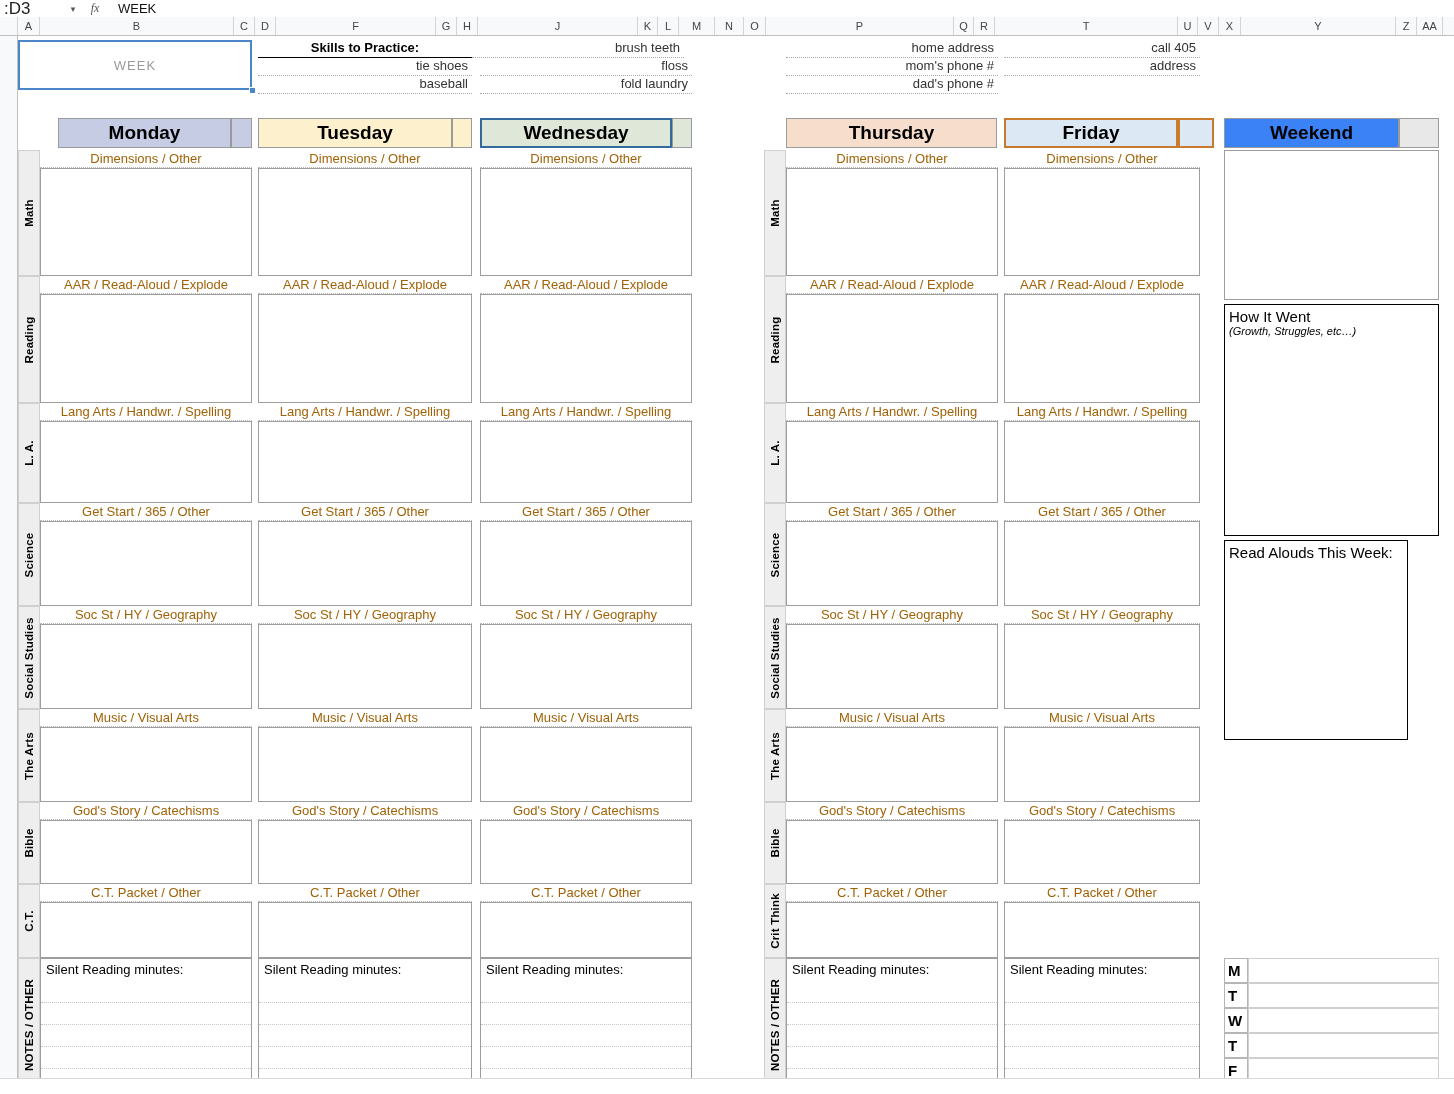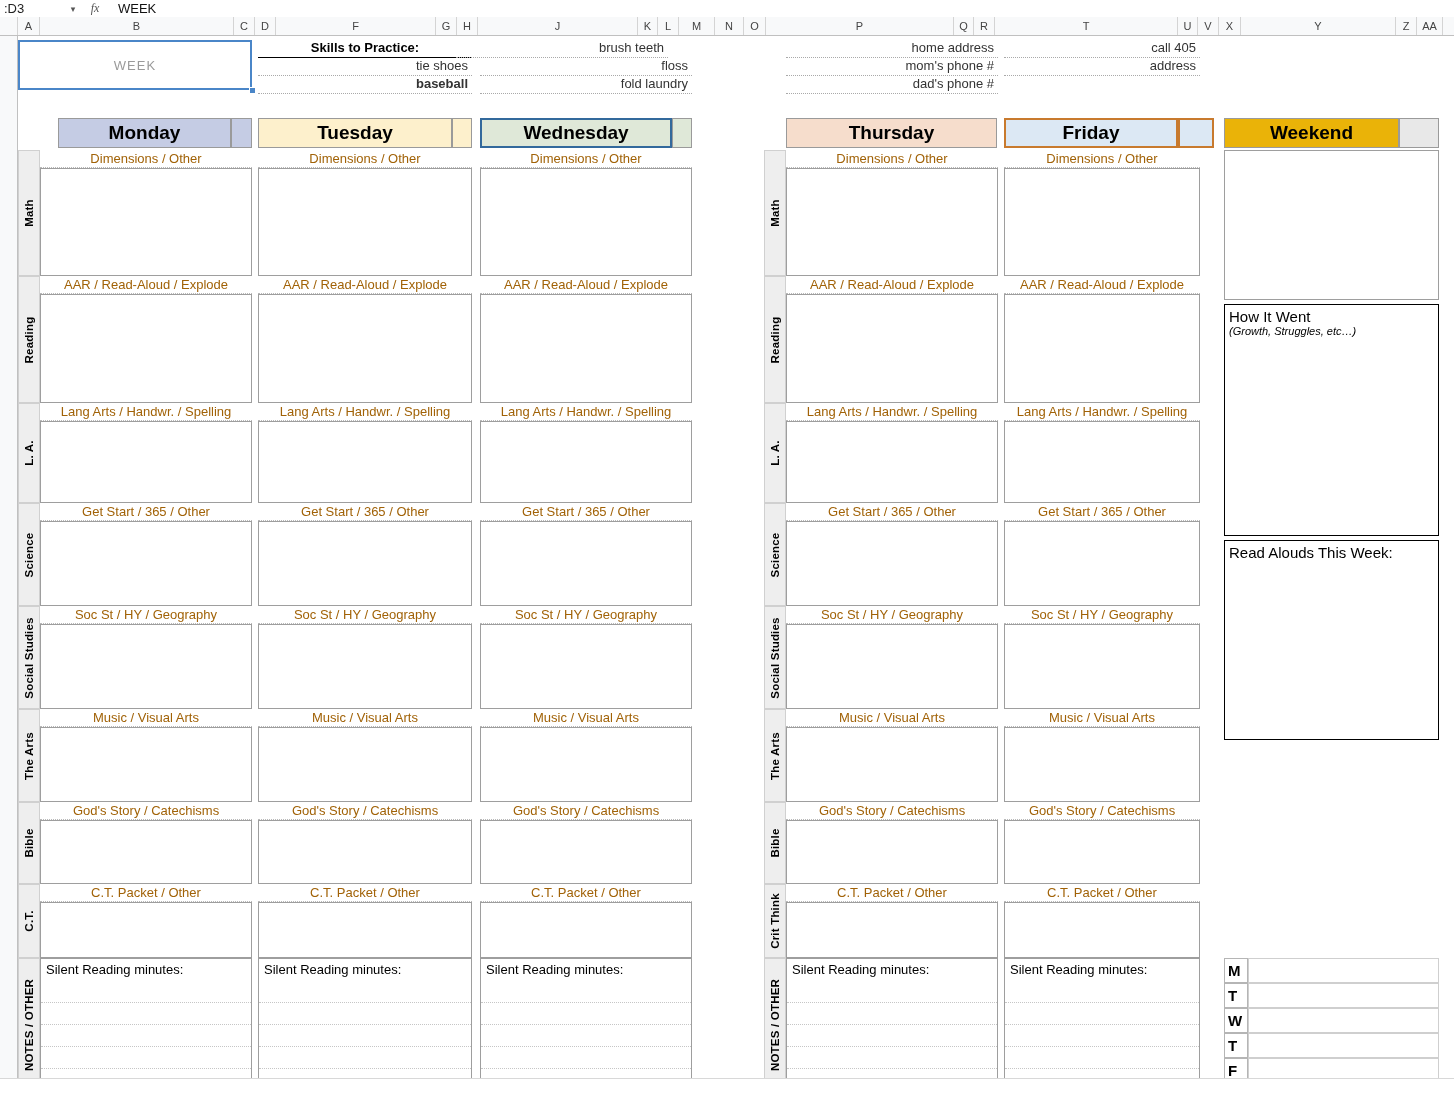--- a/index.html
+++ b/index.html
@@ -24,21 +24,21 @@
     display: flex;
     align-items: center;
     font-size: 13px;
     color: #222;
     overflow: hidden;
   }
   .namebox {
     width: 62px;
     padding-left: 4px;
     color: #222;
-    font-size: 13px;
+    font-size: 17px;
     white-space: nowrap;
   }
   .namebox-caret {
     width: 14px;
     text-align: center;
     color: #555;
     font-size: 9px;
   }
   .fx {
     width: 30px;
@@ -298,23 +298,23 @@
 
   <div class="row-gutter"></div>
 
   <div class="sheet">
 
     <div class="weekbox" style="left:0px; top:4px; width:234px; height:50px;">WEEK</div>
     <div class="weekbox-handle" style="left:231px; top:51px;"></div>
 
     <div class="skills-title" style="left:240px; top:4px; width:214px; height:18px;">Skills to Practice:</div>
     <div class="listline" style="left:240px; top:22px; width:214px; height:18px; padding-right:4px;">tie shoes</div>
-    <div class="listline" style="left:240px; top:40px; width:214px; height:18px; padding-right:4px;font-weight:bold;">baseball</div>
-
-    <div class="listline" style="left:438px; top:4px; width:212px; height:18px; padding-right:4px;">brush teeth</div>
+    <div class="listline" style="left:240px; top:40px; width:214px; height:18px; padding-right:4px;">baseball</div>
+
+    <div class="listline" style="left:454px; top:4px; width:212px; height:18px; padding-right:4px;">brush teeth</div>
     <div class="listline" style="left:462px; top:22px; width:212px; height:18px; padding-right:4px;">floss</div>
     <div class="listline" style="left:462px; top:40px; width:212px; height:18px; padding-right:4px;">fold laundry</div>
 
     <div class="listline" style="left:768px; top:4px; width:212px; height:18px; padding-right:4px;">home address</div>
     <div class="listline" style="left:768px; top:22px; width:212px; height:18px; padding-right:4px;">mom's phone #</div>
     <div class="listline" style="left:768px; top:40px; width:212px; height:18px; padding-right:4px;">dad's phone #</div>
 
     <div class="listline" style="left:986px; top:4px; width:196px; height:18px; padding-right:4px;">call 405</div>
     <div class="listline" style="left:986px; top:22px; width:196px; height:18px; padding-right:4px;">address</div>
 
@@ -325,21 +325,21 @@
     <div class="dayhdr-tail" style="left:434px; top:82px; width:20px; height:30px; background:#fdf0cc;"></div>
 
     <div class="dayhdr" style="left:462px; top:82px; width:192px; height:30px; background:#dfe8d8; border:2px solid #33699c;">Wednesday</div>
     <div class="dayhdr-tail" style="left:654px; top:82px; width:20px; height:30px; background:#dfe8d8;"></div>
 
     <div class="dayhdr" style="left:768px; top:82px; width:211px; height:30px; background:#f6ddcc;">Thursday</div>
 
     <div class="dayhdr" style="left:986px; top:82px; width:174px; height:30px; background:#dce8f4; border:2px solid #c87a2e;">Friday</div>
     <div class="dayhdr-tail" style="left:1160px; top:82px; width:36px; height:30px; background:#dce8f4; border:2px solid #c87a2e;"></div>
 
-    <div class="dayhdr" style="left:1206px; top:82px; width:175px; height:30px; background:#eab308;">Weekend</div>
+    <div class="dayhdr" style="left:1206px; top:82px; width:175px; height:30px; background:#3b82f6;">Weekend</div>
     <div class="dayhdr-tail" style="left:1381px; top:82px; width:40px; height:30px; background:#e8e8e8;"></div>
 
     <div class="vlabel" style="left:0px; top:114px; width:22px; height:126px;">
         <span>Math</span>
       </div>
     <div class="vlabel" style="left:0px; top:240px; width:22px; height:127px;">
         <span>Reading</span>
       </div>
     <div class="vlabel" style="left:0px; top:367px; width:22px; height:100px;">
         <span>L. A.</span>
@@ -509,21 +509,21 @@
         </div>
       </div>
 
     <div class="block" style="left:1206px; top:114px; width:215px; height:150px;"></div>
 
     <div class="rt-box" style="left:1206px; top:268px; width:215px; height:232px;">
       <div class="rt-title">How It Went</div>
       <div class="rt-sub">(Growth, Struggles, etc…)</div>
     </div>
 
-    <div class="rt-box" style="left:1206px; top:504px; width:215px; height:200px;">
+    <div class="rt-box" style="left:1206px; top:504px; width:184px; height:200px;">
       <div class="rt-title">Read Alouds This Week:</div>
     </div>
 
 
     <div id="mini-rows">
         <div class="mini-row" style="left: 1206px; top: 922px; width: 24px; height: 25px;">M</div>
         <div class="mini-line" style="left: 1230px; top: 922px; width: 191px; height: 25px;"></div>
         <div class="mini-row" style="left: 1206px; top: 947px; width: 24px; height: 25px;">T</div>
         <div class="mini-line" style="left: 1230px; top: 947px; width: 191px; height: 25px;"></div>
         <div class="mini-row" style="left: 1206px; top: 972px; width: 24px; height: 25px;">W</div>

